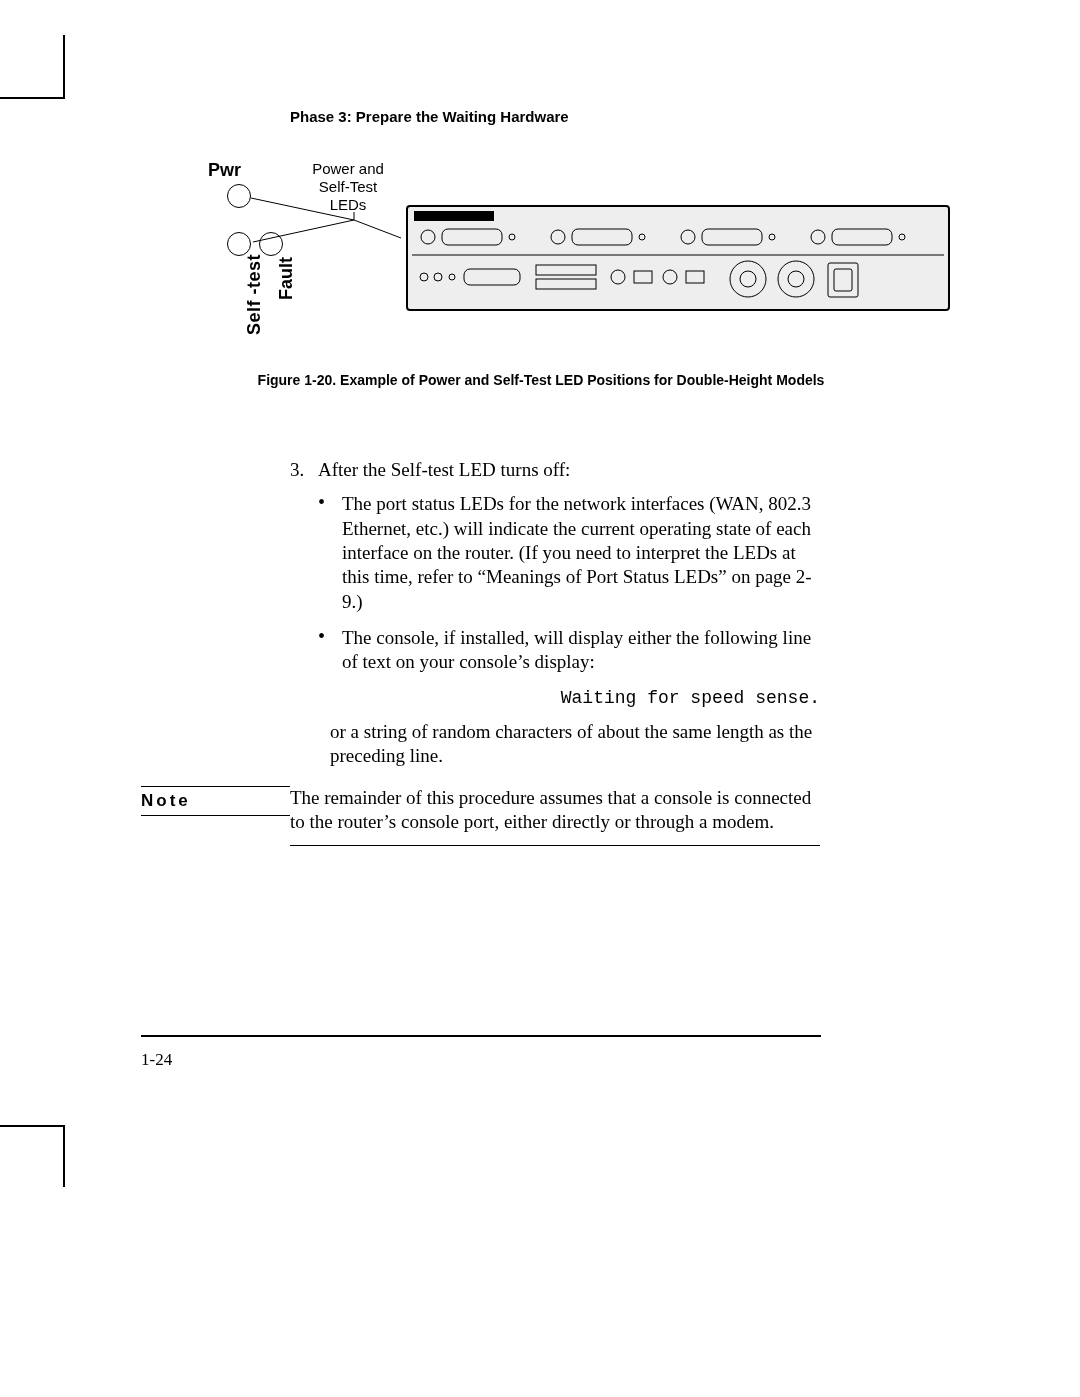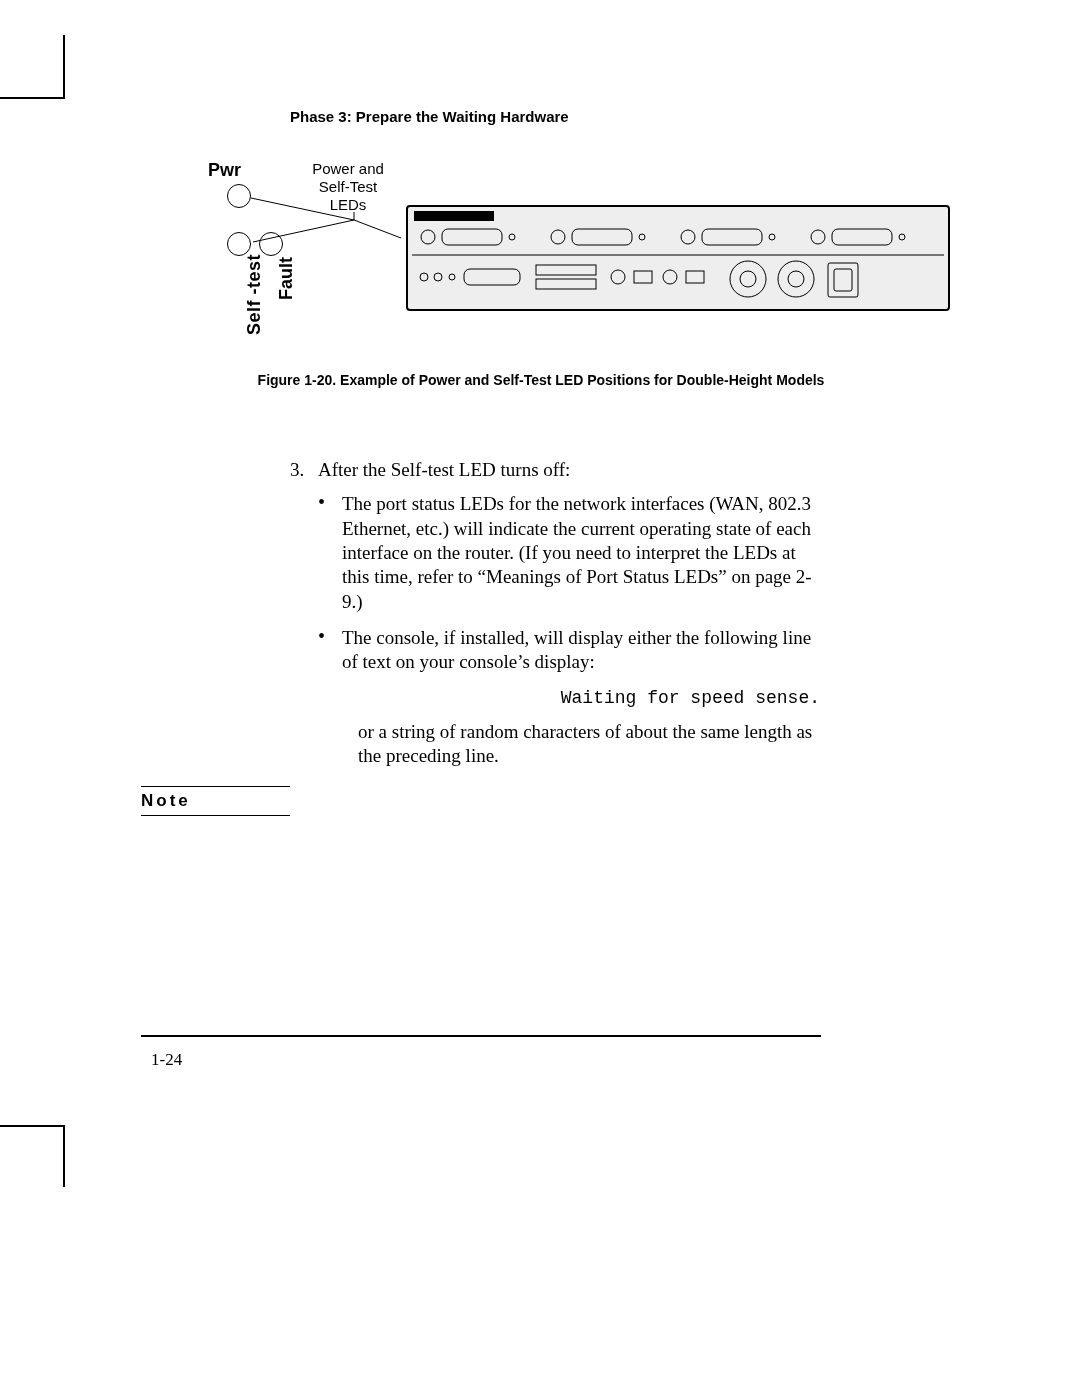--- a/index.html
+++ b/index.html
@@ -125,21 +125,21 @@
   }
   .mono {
     font-family: "Courier New", monospace;
     font-size: 18px;
     margin-left: 52px;
     margin-top: 6px;
     margin-bottom: 10px;
     text-align: right;
   }
   .after-mono {
-    margin-left: 68px;
+    margin-left: 40px;
   }
 
   .note-row {
     display: flex;
     margin-top: 18px;
     align-items: flex-start;
   }
   .note-label {
     font-family: Arial, Helvetica, sans-serif;
     font-weight: bold;
@@ -167,21 +167,21 @@
   .footer-rule {
     position: absolute;
     left: 0px;
     top: 935px;
     width: 680px;
     height: 1.5px;
     background: #000;
   }
   .page-num {
     position: absolute;
-    left: 10px;
+    left: 0;
     top: 950px;
     font-size: 17px;
   }
 </style>
 </head>
 <body>
 
 <div class="crop-tl-h"></div>
 <div class="crop-tl-v"></div>
 <div class="crop-bl-h"></div>
@@ -280,18 +280,19 @@
     </div>
     <div class="mono">Waiting for speed sense.</div>
     <div class="after-mono">or a string of random characters of about the same length as the preceding line.</div>
   </div>
 
   <div class="note-row">
     <div>
       <div class="note-label">Note</div>
       <div class="note-label-border-bottom"></div>
     </div>
+    <div class="note-text">The remainder of this procedure assumes that a console is connected to the router’s console port, either directly or through a modem.</div>
   </div>
 
   <div class="footer-rule"></div>
   <div class="page-num">1-24</div>
 
 </div>
 
 </body></html>

